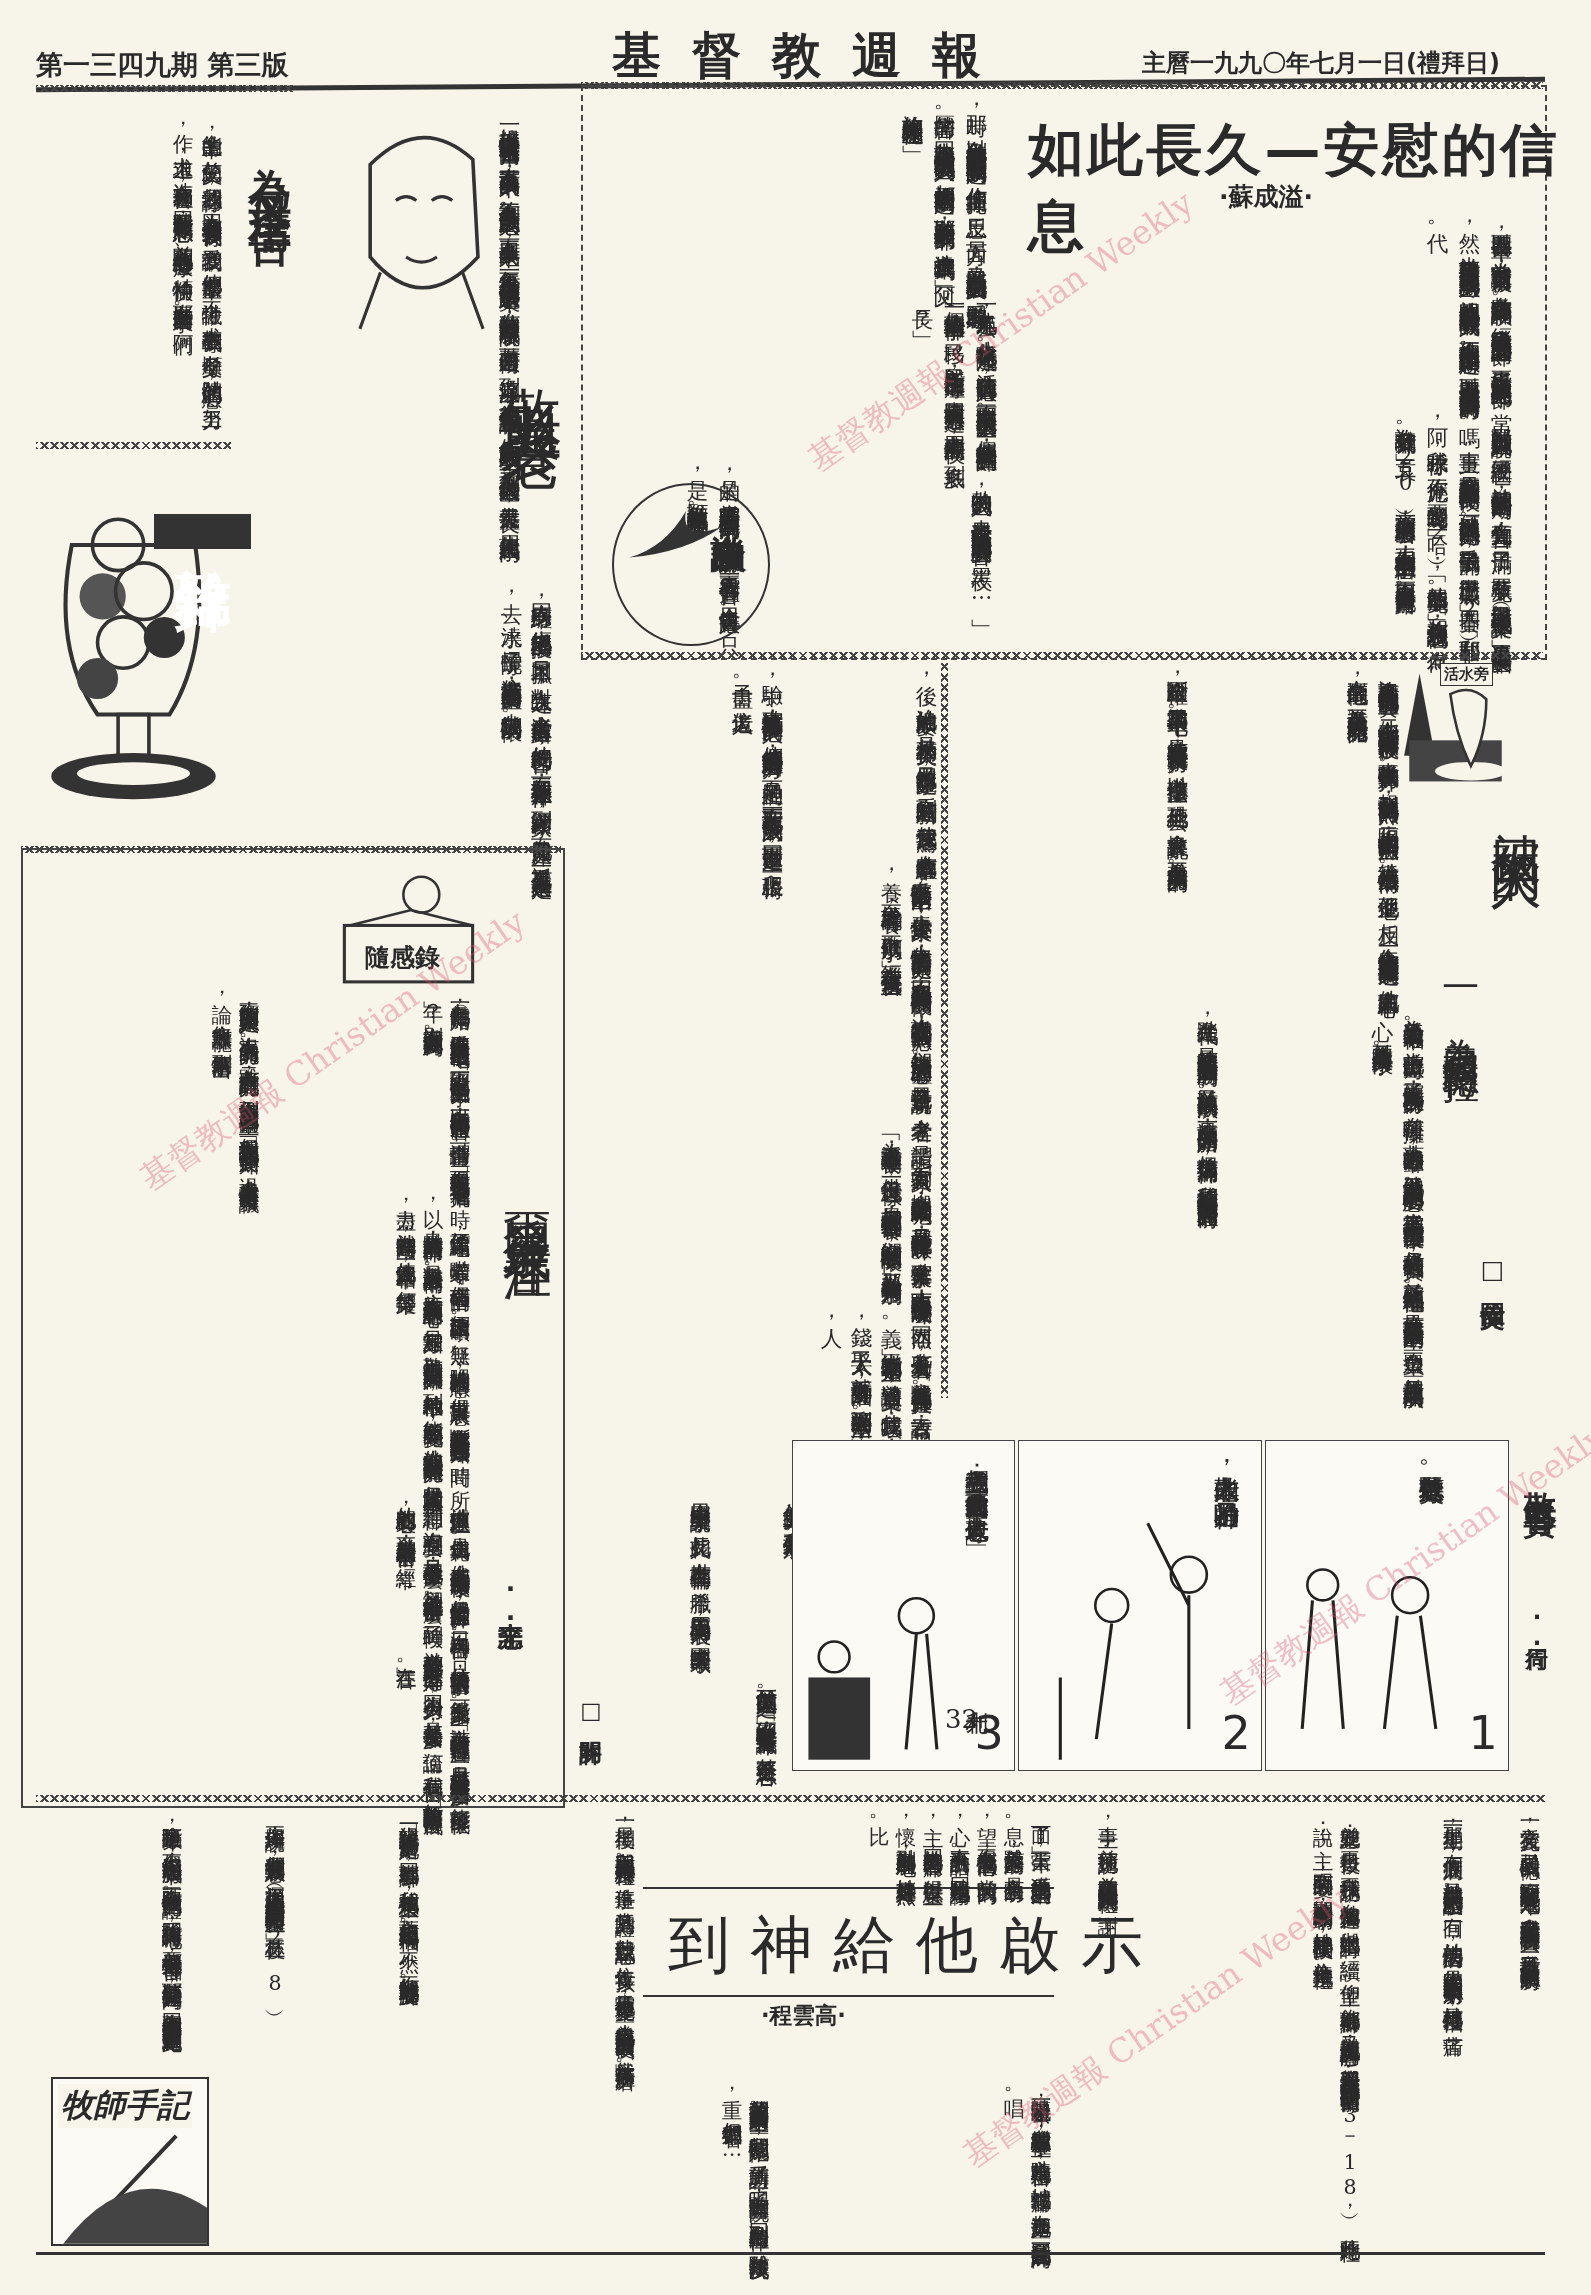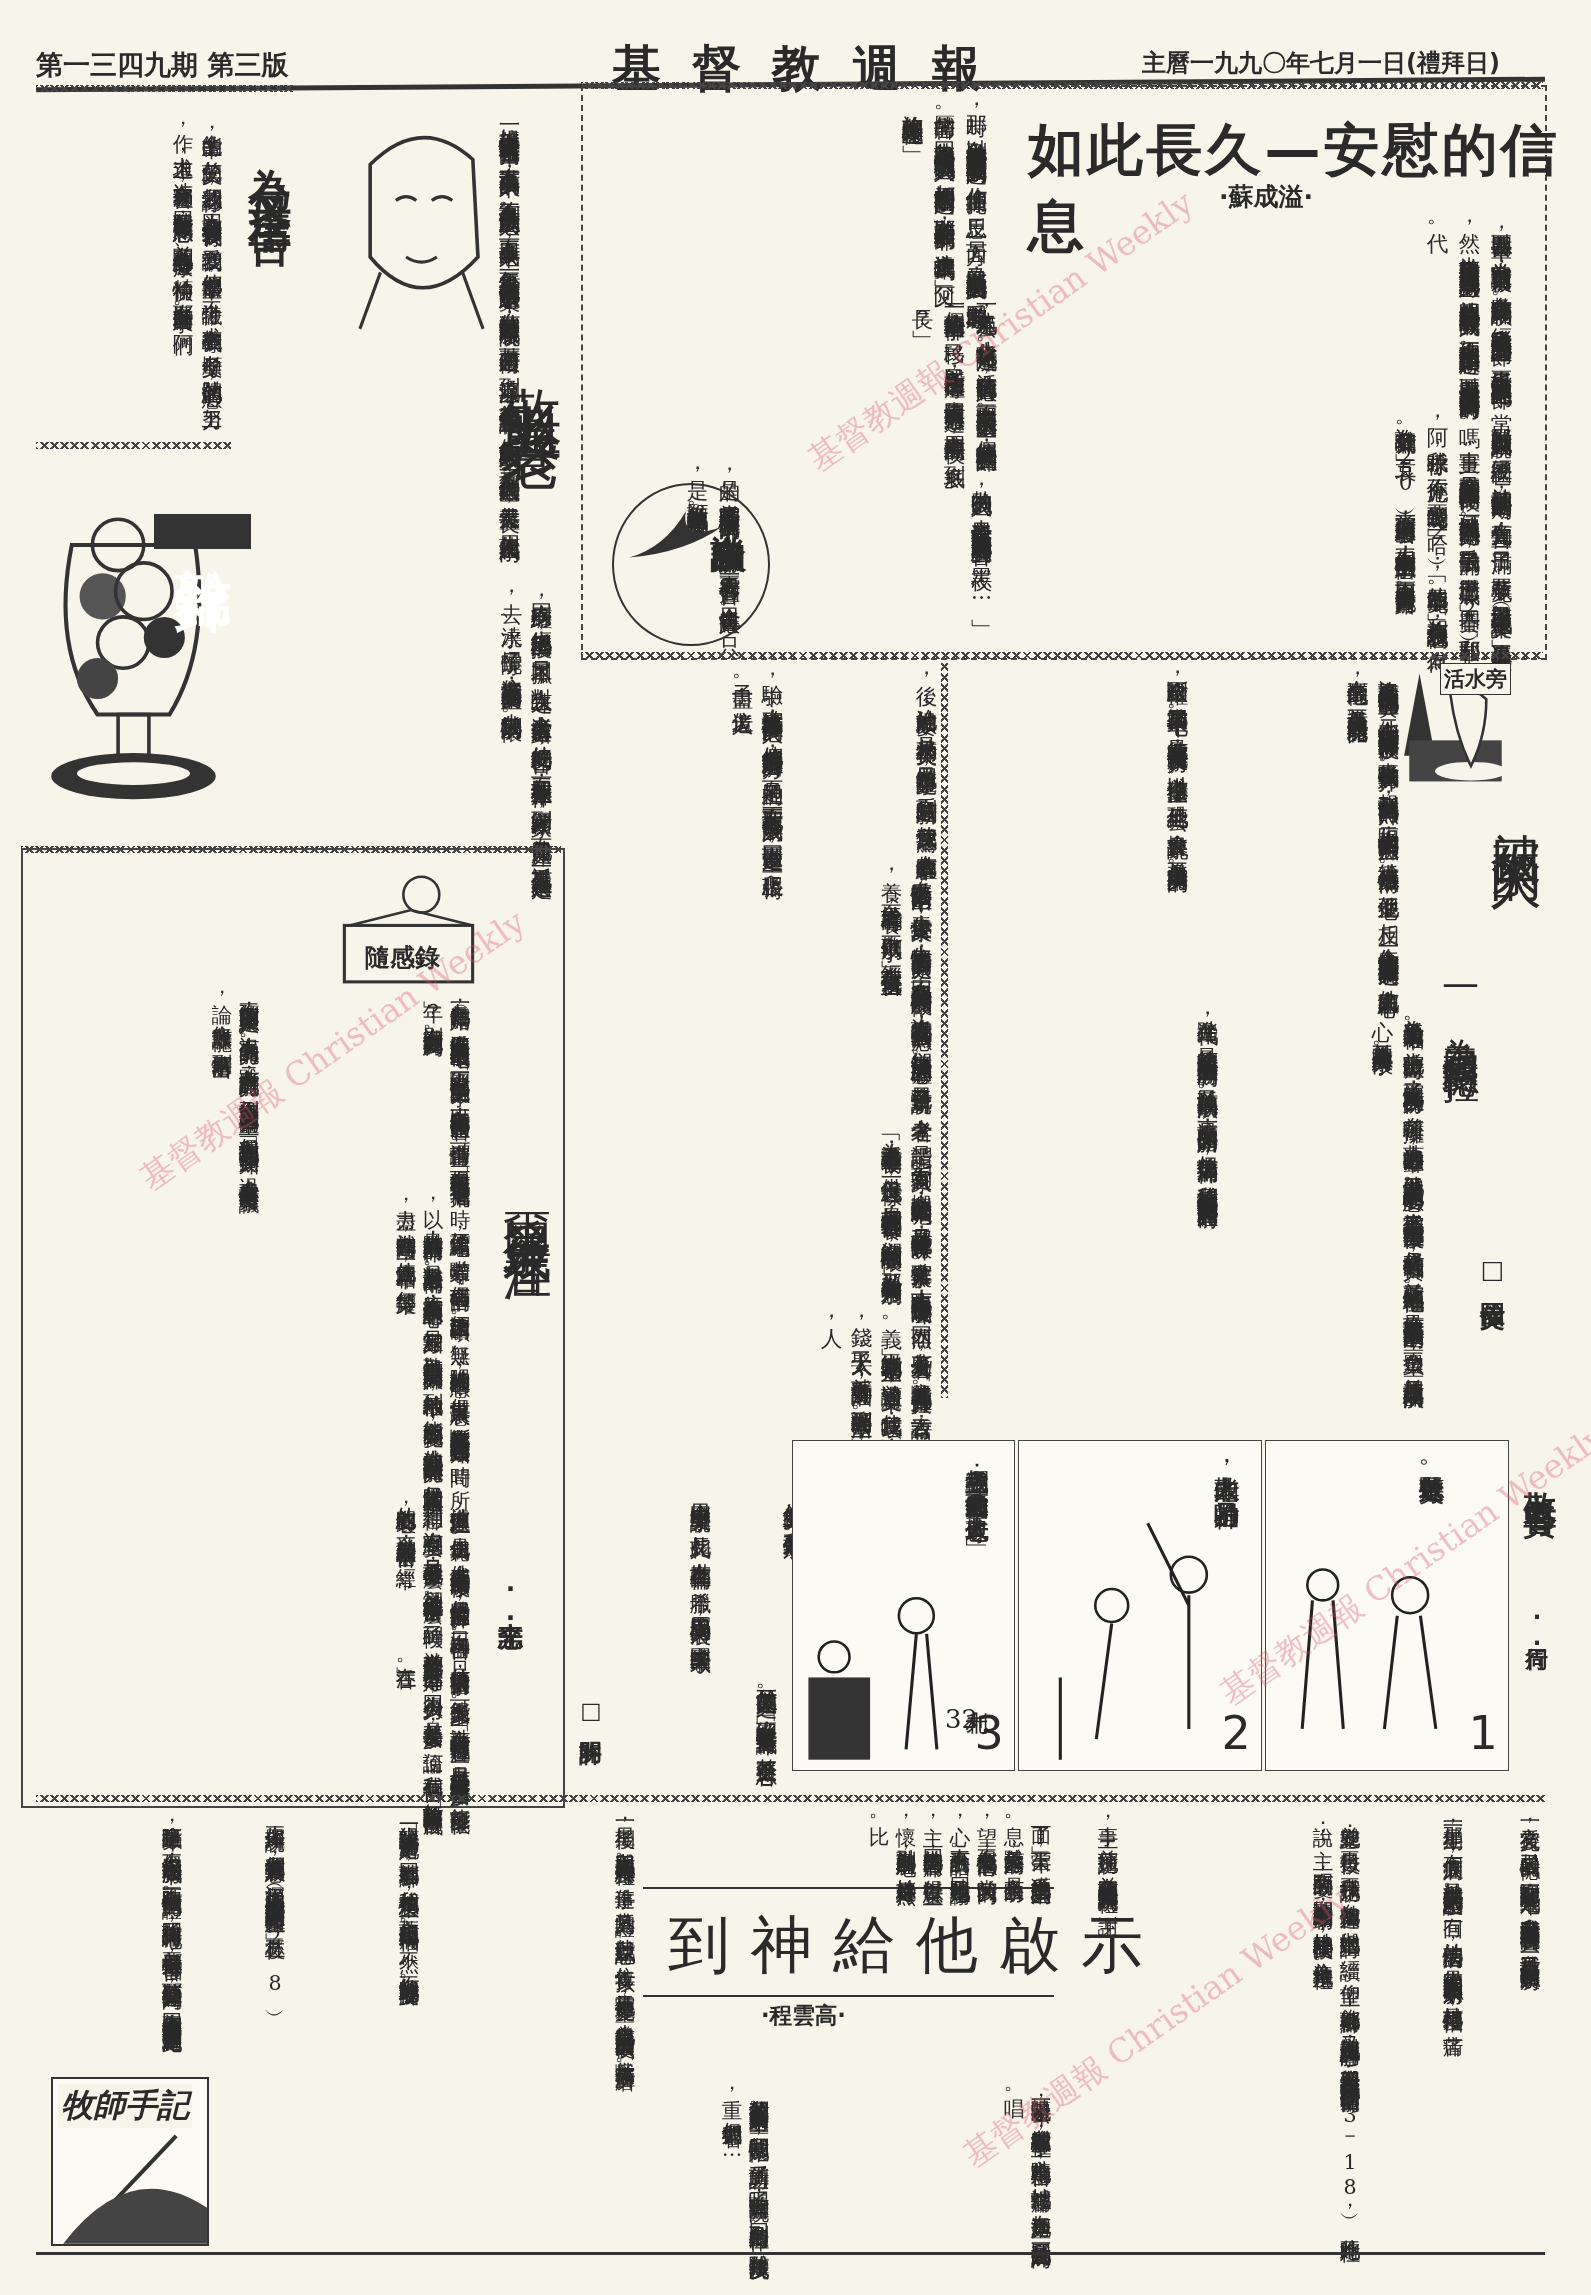--- a/index.html
+++ b/index.html
@@ -25,21 +25,21 @@
   .box { position:absolute; border:2.1px solid #444; }
   .art { position:absolute; border:1.5px solid #444; background:#fbfaf4; display:flex; align-items:center; justify-content:center; }
   .panel-num { position:absolute; font-size:46px; font-family:"DejaVu Sans",sans-serif; }
   .watermark { position:absolute; color:rgba(220,80,110,0.35); font-size:33px; transform:rotate(-35deg); white-space:nowrap; font-family:"DejaVu Serif",serif; }
   .section-badge { position:absolute; font-family:"DejaVu Sans",sans-serif; font-weight:bold; color:#fff; background:#333; padding:4.1px 7.2px; }
 </style>
 </head>
 <body>
 
 <div class="abs meta" style="left:36px; top:47px;">第一三四九期 第三版</div>
-<div class="abs masthead-title" style="left:612px; top:36px;">基督教週報</div>
+<div class="abs masthead-title" style="left:612px; top:23px;">基督教週報</div>
 <div class="abs meta" style="left:1142px; top:47px; font-size:24px;">主曆一九九〇年七月一日(禮拜日)</div>
 <div class="rule" style="left:36px; top:82px; width:1509px; height:5.1px; transform:rotate(-0.4deg);"></div>
 
 <div class="zig" style="left:36px; top:85px; width:257px;"></div>
 <div class="abs vt headline" style="left:242px; top:134px; font-size:43px; letter-spacing:13.4px;">為父母禱告</div>
 <div class="abs vt body-text" style="left:31px; top:118px; width:195px; height:288px; font-size:20.6px; line-height:29px;">全能的上帝，仁慈的天父，我們感謝祢，因為祢藉着我們父母養育我們，愛護我們，他們歷盡艱辛，不計犧牲，求主教導我們，孝順父母，體貼他們的心意，努力工作，力求上進，造福家庭和社會，同時對長輩能常存敬意和感恩，並多關心他們的身心健康、精神愉快，奉主耶穌基督的名而求。阿們。</div>
 
 <div class="zig" style="left:36px; top:442px; width:195px;"></div>
 <div class="art" style="left:41px; top:473px; width:185px; height:334px; border:none; background:transparent;">
   <svg width="185" height="334" viewBox="0 0 360 650">
@@ -88,21 +88,21 @@
 </div>
 <div class="zig" style="left:581px; top:652px; width:962px;"></div>
 
 <div class="art" style="left:1399px; top:663px; width:113px; height:129px; border:none; background:transparent;">
   <svg width="113" height="129" viewBox="0 0 220 250">
     <path d="M40 20 L10 180 L70 180 Z" fill="#333"></path>
     <rect x="20" y="150" width="180" height="80" fill="#444"></rect>
     <ellipse cx="140" cy="210" rx="70" ry="18" fill="#f7f4ea"></ellipse>
     <path d="M100 60 Q140 40 170 70 Q170 140 140 200 Q110 140 100 60Z" fill="#f7f4ea" stroke="#333" stroke-width="5"></path>
   </svg>
-  <div class="abs headline" style="left:41px; top:0; font-size:21px; background:#f7f4ea; border:1.5px solid #333; padding:1px 3.1px;">活水旁</div>
+  <div class="abs headline" style="left:41px; top:0; font-size:15px; background:#f7f4ea; border:1.5px solid #333; padding:1px 3.1px;">活水旁</div>
 </div>
 <div class="abs vt thin-head" style="left:1481px; top:792px; font-size:51px; letter-spacing:7.2px;">被囚禁的人</div>
 <div class="abs vt thin-head" style="left:1435px; top:962px; font-size:37px; letter-spacing:4.1px;">—為義被囚的曼德拉</div>
 <div class="abs vt byline" style="left:1476px; top:1255px;">□文國偉</div>
 <div class="abs vt body-text" style="left:1198px; top:663px; width:206px; height:319px; font-size:21.6px; line-height:31px;">許多南非黑人響曼德拉為他們的彌賽亞。他在二十七載的牢獄生涯被政府無條件釋放後，事後哄動整個傳媒介。報章刊登他出獄時的照片，相隔二十七年拍攝的兩幀照片，給人一種感覺歲月無情。但他並不老，相反，今年七十一歲的曼德拉與英雄遲暮之感不同。他在南非人民心目中有崇高的地位，並不是白種人的政府人員所能相比。</div>
 <div class="abs vt body-text" style="left:1234px; top:1003px; width:195px; height:375px; font-size:21.6px; line-height:31px;">為義受逼迫的人有福了。當他步出監獄時，確定了他為人民英雄的身份，在前呼後擁、萬人迎接的歡呼聲中，他發出了邀請和談充滿信心的姿態。當他發表了二十七載的鐵窗生涯後，仍具稀有的領袖氣質，並確定了他的領袖地位。曼德拉面對著千餘萬黑人的期望，不負眾望，並且使用重建南非的決心，並且不排除使用暴力手段。</div>
 <div class="abs vt body-text" style="left:946px; top:663px; width:247px; height:319px; font-size:21.6px; line-height:31px;">斷全國政權，被當局囚禁了二十七年。曼德拉有需要時就要使用暴力，以求空進修法律。恐他一旦死去，會換來暴亂，並不是白人當局所樂見的。</div>
 <div class="abs vt body-text" style="left:956px; top:1003px; width:267px; height:375px; font-size:21.6px; line-height:31px;">踏進九〇年代，曼德拉的釋放意味着民主自由平等的勝利，以及種族歧視的崩潰。這是南非歷史的一個新開始，但前途仍荊棘滿佈，我們祝禱這位領袖安然帶領他的人民邁向光輝的前程。</div>
 <div class="zigv" style="left:941px; top:663px; height:735px;"></div>
 

